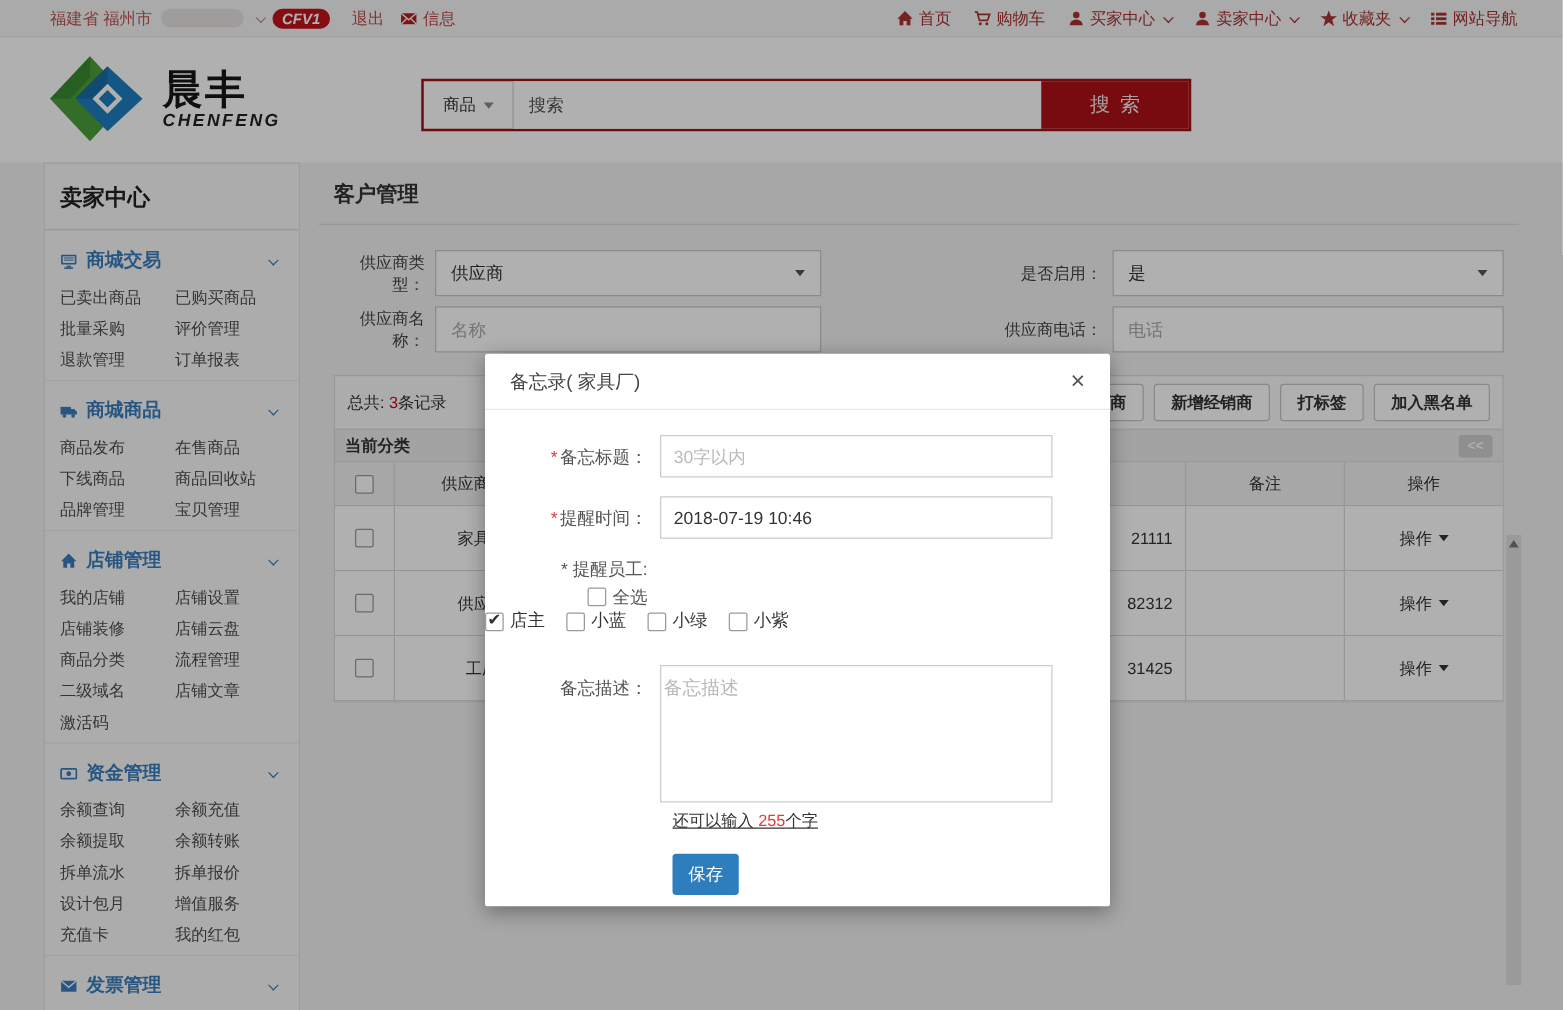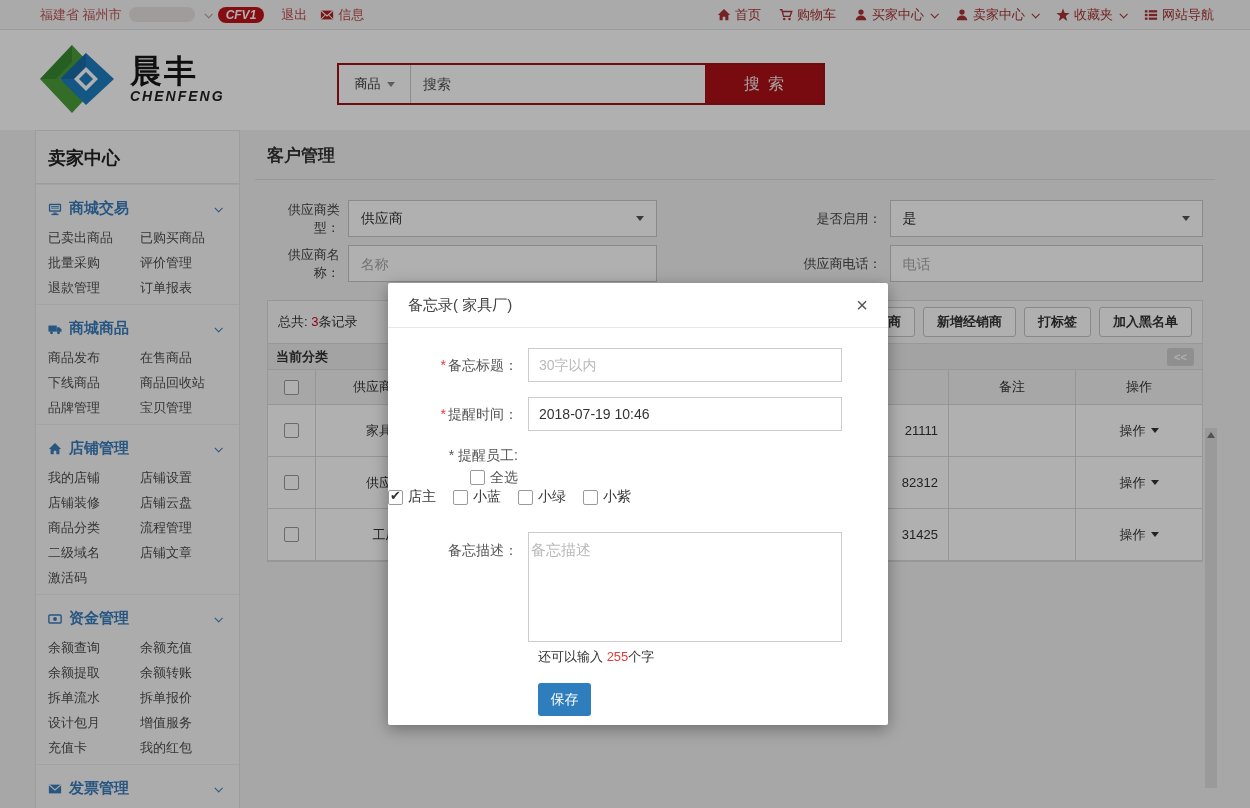--- a/index.html
+++ b/index.html
@@ -17,21 +17,21 @@
   .tb-right { margin-left:auto; display:flex; align-items:center; gap:18px; color:#a93232; }
   .tb-nav { display:flex; align-items:center; gap:4px; cursor:pointer; font-size:13px; }
   .tb-nav svg { display:block; }
   .ico { width:14px; height:14px; }
 
   
   .header { position:absolute; left:0; top:30px; width:1250px; height:100px; background:#fff; }
   .logo { position:absolute; left:38px; top:13px; display:flex; align-items:center; gap:10px; }
   .logo-txt .cn { font-size:32px; font-weight:bold; color:#161616; line-height:34px; letter-spacing:2px; }
   .logo-txt .en { font-size:14px; font-weight:bold; font-style:italic; color:#222; letter-spacing:2px; }
-  .search { position:absolute; left:337px; top:33px; width:488px; height:42px; border:2px solid #a01015; display:flex; background:#fff; }
+  .search { position:absolute; left:337px; top:33px; width:616px; height:42px; border:2px solid #a01015; display:flex; background:#fff; }
   .search-cat { width:72px; display:flex; align-items:center; justify-content:center; gap:6px; border-right:1px solid #ccc; font-size:13px; color:#333; cursor:pointer; }
   .search-input { flex:1; border:0; outline:none; padding:0 12px; font-size:14px; font-family:inherit; background:#fff; }
   .search-input::placeholder { color:#555; }
   .search-btn { width:118px; background:#ae1117; color:#f3e9e9; border:0; font-size:16px; letter-spacing:8px; padding-left:8px; cursor:pointer; font-family:inherit; }
 
   
   .sidebar { position:absolute; left:35px; top:130px; width:205px; background:#fafafa; border:1px solid #e4e4e4; padding-bottom:10px; }
   .sb-title { font-size:18px; font-weight:bold; color:#222; padding:15px 12px 13px; border-bottom:1px solid #e2e2e2; }
   .sb-sec { padding:12px 10px 4px; border-top:1px solid #ececec; }
   .sb-sec:first-of-type { border-top:0; }
@@ -93,21 +93,21 @@
   .m-label { width:140px; text-align:right; padding-right:10px; line-height:34px; font-size:14px; color:#555; }
   .m-label .req { color:#e4393c; margin-right:2px; }
   .m-input { width:314px; height:34px; border:1px solid #ccc; padding:0 10px; font-size:14px; color:#333; font-family:inherit; outline:none; }
   .m-input::placeholder { color:#b9b9b9; }
   .staff-label { width:140px; text-align:right; padding-right:10px; font-size:14px; color:#555; line-height:18px; }
   .staff-label .all { display:flex; justify-content:flex-end; align-items:center; gap:5px; margin-top:4px; }
   .staff-opts { display:flex; align-items:center; gap:17px; padding-top:2px; }
   .staff-opt { display:flex; align-items:center; gap:5px; font-size:14px; color:#333; cursor:pointer; }
   .m-textarea { width:314px; height:110px; border:1px solid #ccc; padding:8px 2px; font-size:15px; color:#404040; font-family:inherit; resize:none; outline:none; }
   .m-textarea::placeholder { color:#b9b9b9; }
-  .counter { margin-left:150px; font-size:13px; color:#333; margin-top:-4px; }
+  .counter { margin-left:150px; font-size:13px; color:#333; margin-top:-4px;text-decoration:underline; }
   .counter b { color:#e4393c; font-weight:normal; }
   .save-btn { margin-left:150px; margin-top:17px; width:53px; height:33px; background:#2e7dbc; color:#fff; border:0; border-radius:3px; font-size:14px; cursor:pointer; font-family:inherit; }
 </style>
 </head>
 <body>
 
 <div class="topbar">
   <div class="tb-left">
     <span>福建省 福州市</span>
     <span class="tb-blob"></span>

